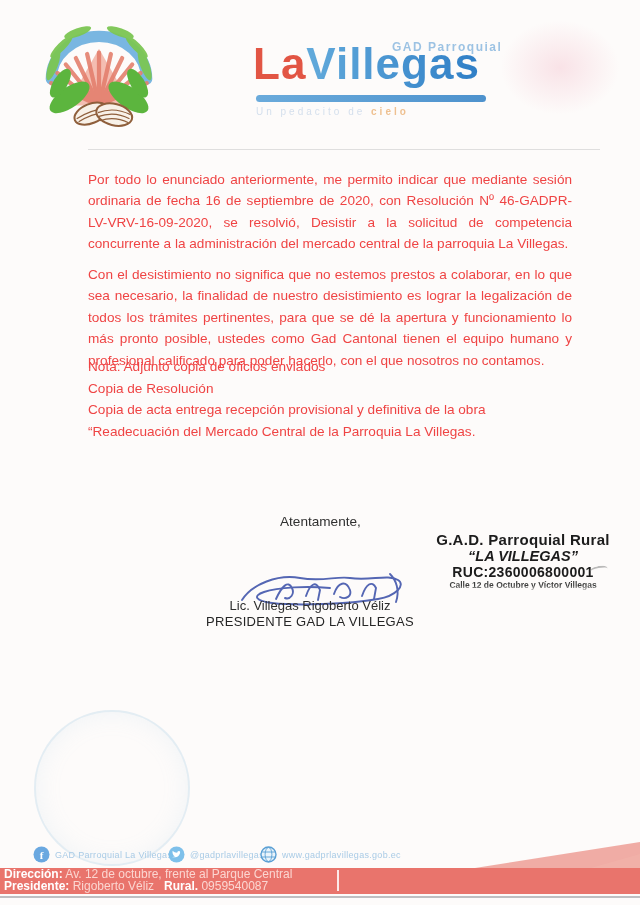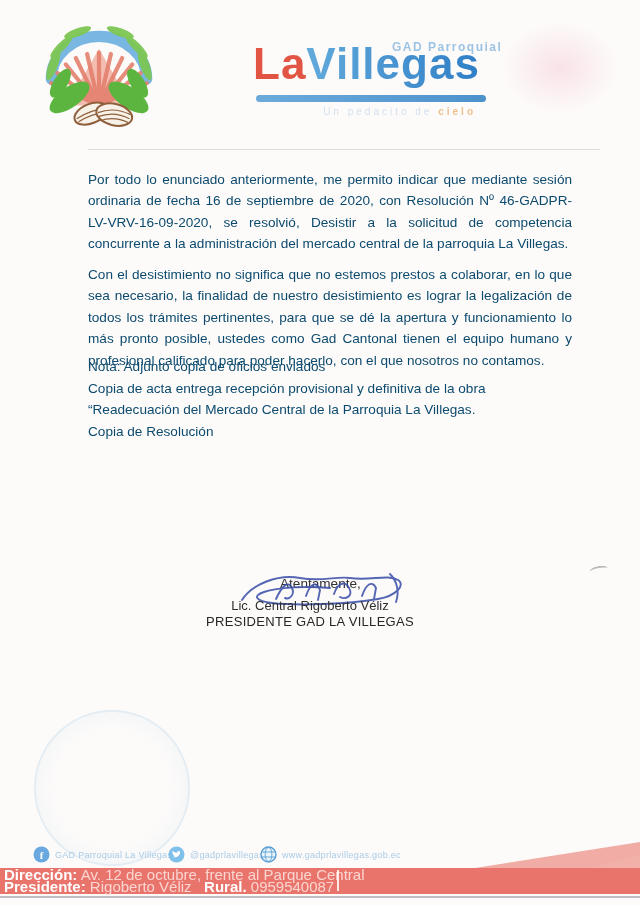--- a/index.html
+++ b/index.html
@@ -6,32 +6,32 @@
   body{width:640px;height:905px;background:#e9e9e9;font-family:"Liberation Sans", sans-serif;}
   .page{position:relative;width:640px;height:905px;background:#fdfbfa;overflow:hidden;}
 
   
   .logo{position:absolute;left:33px;top:16px;width:132px;height:114px;}
   .brand-small{position:absolute;left:392px;top:40px;font-size:12px;font-weight:bold;color:#85b5de;letter-spacing:1.5px;opacity:.8;}
   .brand{position:absolute;left:253px;top:42px;font-size:44px;font-weight:bold;letter-spacing:1px;line-height:1;}
   .brand .la{color:#e25544;text-align:right;}
   .brand .rest{background:linear-gradient(90deg,#62aadb,#2f7ec6);-webkit-background-clip:text;background-clip:text;color:transparent;margin-top:28px;}
   .brand-bar{position:absolute;left:256px;top:95px;width:230px;height:7px;background:linear-gradient(90deg,#5aa2d8,#3a86c8);border-radius:4px;opacity:.9;}
-  .tagline{position:absolute;left:256px;top:106px;width:220px;text-align:right;font-size:10px;letter-spacing:3px;color:#b9cde4;opacity:.6;}
+  .tagline{position:absolute;left:256px;top:106px;width:220px;text-align:left;font-size:10px;letter-spacing:3px;color:#b9cde4;opacity:.6;}
   .tagline .accent{color:#e59a4b;font-weight:bold;}
   .heart-blur{position:absolute;left:500px;top:20px;width:120px;height:95px;background:radial-gradient(ellipse at center, rgba(246,210,218,.6) 0%, rgba(246,210,218,0) 70%);}
   .faint-rule{position:absolute;left:88px;top:149px;width:512px;height:1px;background:#c6c6c6;opacity:.55;}
 
   
-  .doc-par{position:absolute;left:88px;width:484px;font-size:13.6px;line-height:21.6px;color:#0c4a6e;text-align:justify;}
+  .doc-par{position:absolute;left:88px;width:484px;font-size:13.6px;line-height:21.6px;color:#ef4444;text-align:justify;}
   .p1{top:155px;}
   .p2{top:250px;}
   .nota{top:356px;text-align:left;}
   .closing{top:453px;}
-  .salutation{position:absolute;left:280px;top:576px;font-size:13.6px;color:#303030;}
+  .salutation{position:absolute;left:280px;top:514px;font-size:13.6px;color:#303030;}
 
   
   .stamp{position:absolute;left:412px;top:531px;width:222px;text-align:center;color:#1c1c1c;}
   .stamp .s1{font-size:15px;font-weight:bold;letter-spacing:.3px;}
   .stamp .s2{font-size:14.5px;font-weight:bold;font-style:italic;}
   .stamp .s3{font-size:14px;font-weight:bold;letter-spacing:.3px;}
   .stamp .s4{font-size:8.5px;font-weight:bold;opacity:.85;mask-image:linear-gradient(#000 55%, rgba(0,0,0,.35));-webkit-mask-image:linear-gradient(#000 55%, rgba(0,0,0,.35));}
   .stamp-dash{position:absolute;left:590px;top:566px;width:18px;height:6px;border-top:2px solid #8f8f8f;border-radius:50%;transform:rotate(-10deg);opacity:.6;}
 
   
@@ -41,21 +41,21 @@
 
   
   .watermark-circle{position:absolute;left:34px;top:710px;width:152px;height:152px;border-radius:50%;border:2px solid rgba(150,195,225,.25);box-shadow:inset 0 0 25px rgba(160,200,230,.15);}
 
   
   .footer-decor{position:absolute;left:0;top:840px;width:640px;height:65px;}
   .footer-banner{position:absolute;left:0;top:868px;width:640px;height:26px;background:#e9746c;}
   .social-row{position:absolute;left:0;top:846px;width:640px;height:22px;}
   .social-item{position:absolute;display:flex;align-items:center;gap:5px;}
   .social-label{font-size:9px;color:#a9cbe6;letter-spacing:.3px;white-space:nowrap;}
-  .banner-col{position:absolute;top:869px;font-size:15px;line-height:11.5px;color:#fbd6d1;white-space:nowrap;}
+  .banner-col{position:absolute;top:869px;font-size:12px;line-height:11.5px;color:#fbd6d1;white-space:nowrap;}
   .banner-col b{color:#ffffff;font-weight:bold;}
   .col-left{left:4px;}
   .col-right{left:346px;}
   .banner-divider{position:absolute;left:337px;top:870px;width:2px;height:21px;background:rgba(255,255,255,.85);}
   .bottom-line{position:absolute;left:0;top:896px;width:640px;height:2px;background:#a9a9ad;opacity:.75;}
 </style>
 </head>
 <body>
 
 <div class="page">
@@ -111,40 +111,46 @@
   <div class="brand-bar"></div>
   <div class="tagline"><span>Un pedacito de</span> <span class="accent">cielo</span></div>
 
   <div class="faint-rule"></div>
 
   <p class="doc-par p1">Por todo lo enunciado anteriormente, me permito indicar que mediante sesión ordinaria de fecha 16 de septiembre de 2020,  con Resolución Nº 46-GADPR-LV-VRV-16-09-2020, se resolvió, Desistir a la solicitud de competencia concurrente a la administración del mercado central de la parroquia La Villegas.</p>
   <p class="doc-par p2">Con el desistimiento no significa que no estemos prestos a colaborar, en lo que sea necesario,  la finalidad de nuestro desistimiento es lograr  la legalización de todos los trámites pertinentes, para que se dé la apertura y funcionamiento lo más pronto posible, ustedes como Gad Cantonal tienen el equipo humano y profesional  calificado para poder hacerlo, con el que nosotros no contamos.</p>
 
   <div class="doc-par nota">
     <div>Nota: Adjunto copia de oficios enviados</div>
+    <div>Copia de Resolución</div>
     <div>Copia de acta entrega recepción provisional y  definitiva de la obra “Readecuación del Mercado Central de la Parroquia La Villegas.</div>
-    <div>Copia de Resolución</div>
   </div>
 
 
   <div class="salutation">Atentamente,</div>
 
+  <div class="stamp">
+    <div class="s1">G.A.D. Parroquial Rural</div>
+    <div class="s2">“LA VILLEGAS”</div>
+    <div class="s3">RUC:2360006800001</div>
+    <div class="s4">Calle 12 de Octubre y Víctor Villegas</div>
+  </div>
   <div class="stamp-dash"></div>
 
   <svg class="sig-svg" width="175" height="48" viewBox="0 0 175 48">
     <g fill="none" stroke="#3d52aa" stroke-width="1.9" opacity=".88" stroke-linecap="round">
       <path d="M4 34 C 14 18, 40 8, 62 12 C 84 16, 98 10, 112 12 C 132 15, 150 8, 160 14 C 168 19, 158 30, 140 33 C 110 38, 60 40, 34 37 C 18 35, 14 30, 26 26 C 40 21, 70 20, 92 22"></path>
       <path d="M38 33 C 44 20, 50 14, 54 22 C 57 28, 52 34, 47 32"></path>
       <path d="M68 30 C 72 18, 78 14, 82 24 L 80 34"></path>
       <path d="M96 28 C 100 16, 108 14, 112 24 C 114 30, 108 34, 102 31"></path>
       <path d="M124 30 C 128 18, 134 14, 138 22 L 136 33"></path>
       <path d="M152 8 C 158 14, 162 24, 158 36"></path>
     </g>
   </svg>
-  <div class="sig-name">Lic. Central Rigoberto Véliz</div>
+  <div class="sig-name">Lic. Villegas Rigoberto Véliz</div>
   <div class="sig-title">PRESIDENTE GAD LA VILLEGAS</div>
 
   <div class="watermark-circle"></div>
 
   <svg class="footer-decor" viewBox="0 0 640 65">
     <polygon points="475,28 640,2 640,28" fill="#eea39b" opacity=".9"></polygon>
     <polygon points="500,54 640,14 640,54" fill="#f3b4ab" opacity=".55"></polygon>
     <polygon points="560,54 640,30 640,54" fill="#f6c4bc" opacity=".5"></polygon>
   </svg>
 

